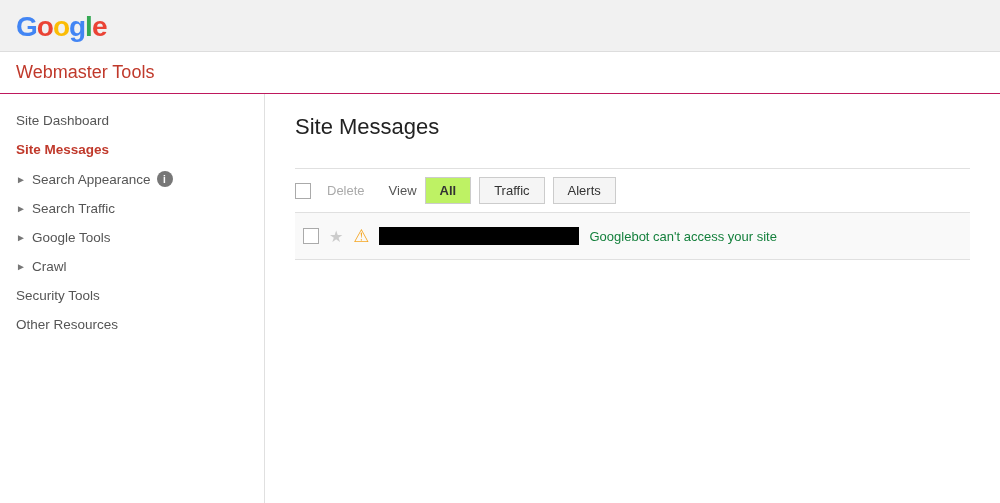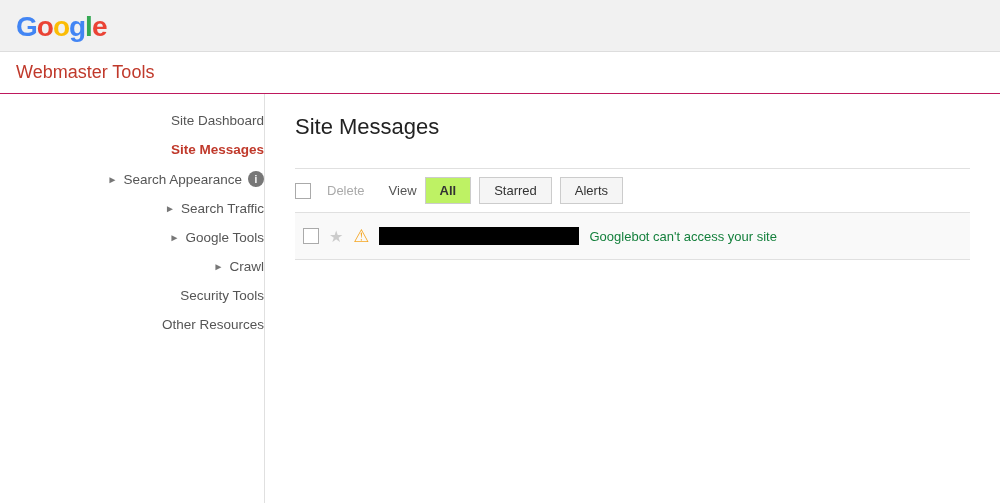--- a/index.html
+++ b/index.html
@@ -45,25 +45,24 @@
     #sidebar {
       width: 265px;
       min-width: 265px;
       border-right: 1px solid #e0e0e0;
       padding: 12px 0;
       background: #fff;
     }
     .sidebar-item {
       display: flex;
       align-items: center;
-      padding: 7px 0;
+      padding: 7px 16px;
       cursor: pointer;
       color: #555;
       font-size: 13.5px;
-      justify-content: flex-end;
     }
     .sidebar-item.active {
       color: #c0392b;
       font-weight: bold;
     }
     .sidebar-item .arrow {
       margin-right: 6px;
       font-size: 10px;
       color: #777;
     }
@@ -224,21 +223,21 @@
 
   <div id="main">
 
     <h1>Site Messages</h1>
 
     <div class="toolbar">
       <div class="checkbox-placeholder"></div>
       <button class="delete-btn">Delete</button>
       <span class="view-label">View</span>
       <button class="tab-btn active">All</button>
-      <button class="tab-btn">Starred</button>
+      <button class="tab-btn">Traffic</button>
       <button class="tab-btn">Alerts</button>
     </div>
 
     <div class="message-row">
       <div class="checkbox-placeholder"></div>
       <span class="star-icon">★</span>
       <span class="warning-icon">⚠</span>
       <span class="message-subject-redacted"></span>
       <span class="message-text">Googlebot can't access your site</span>
     </div>

